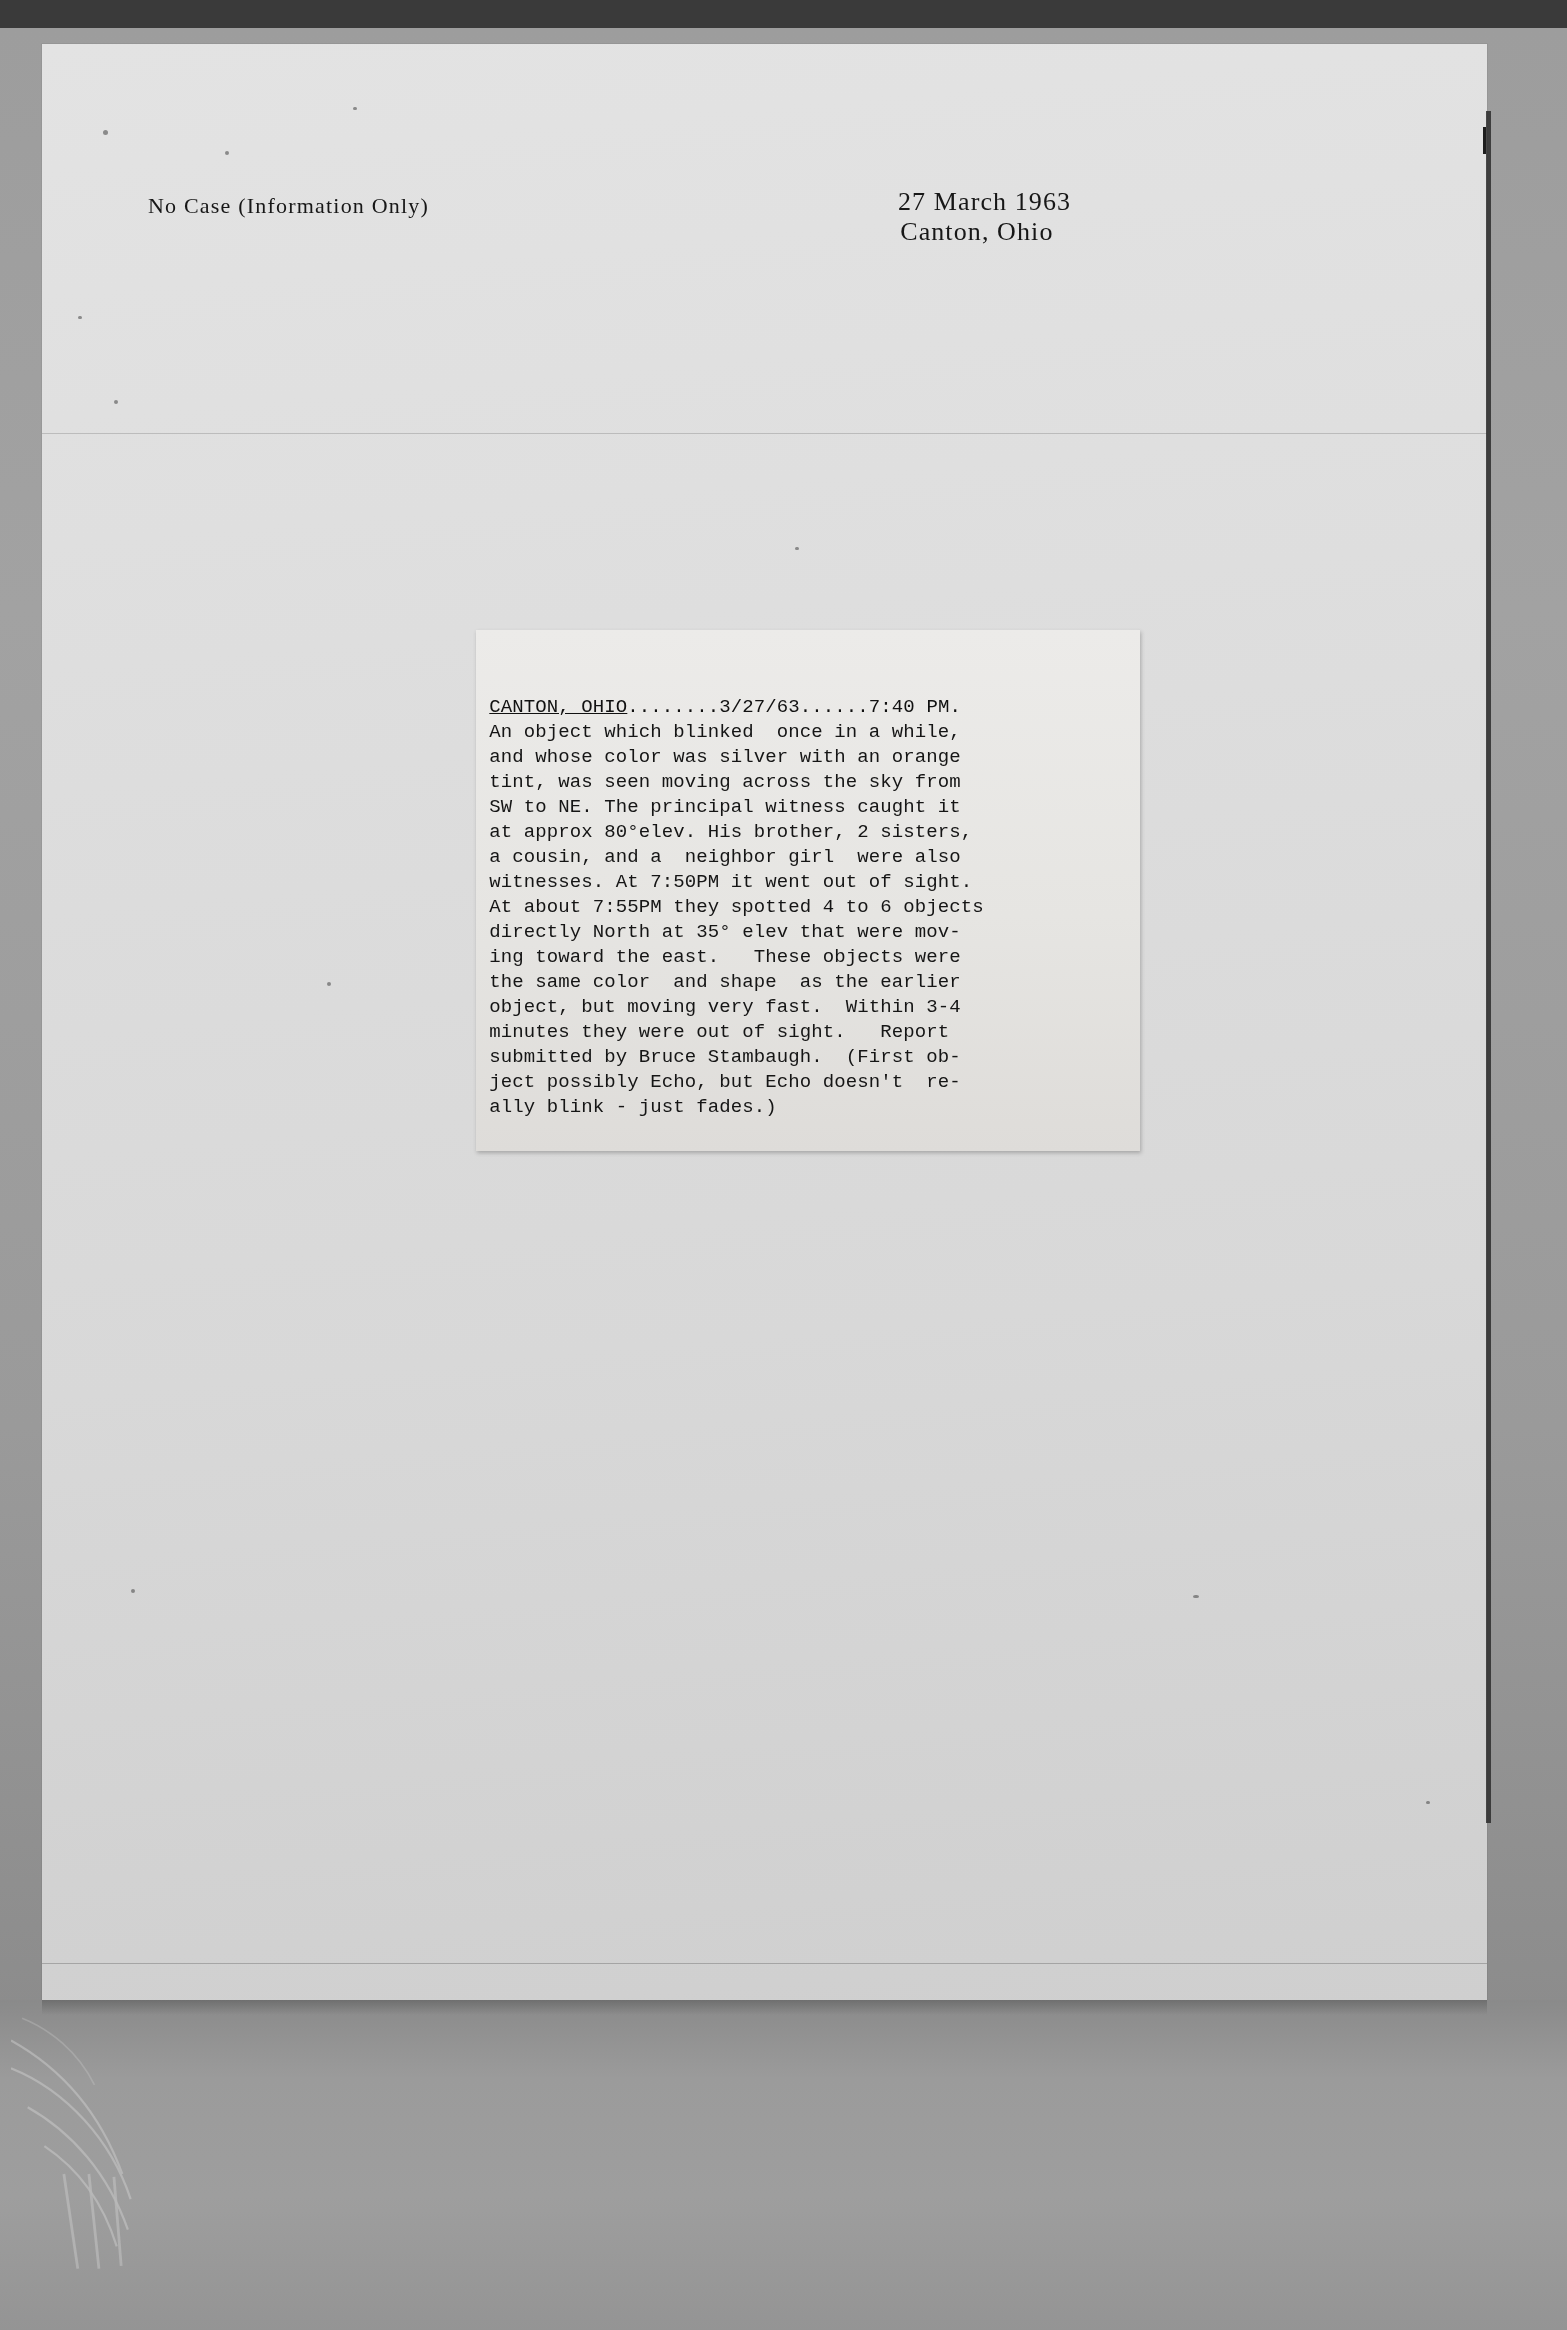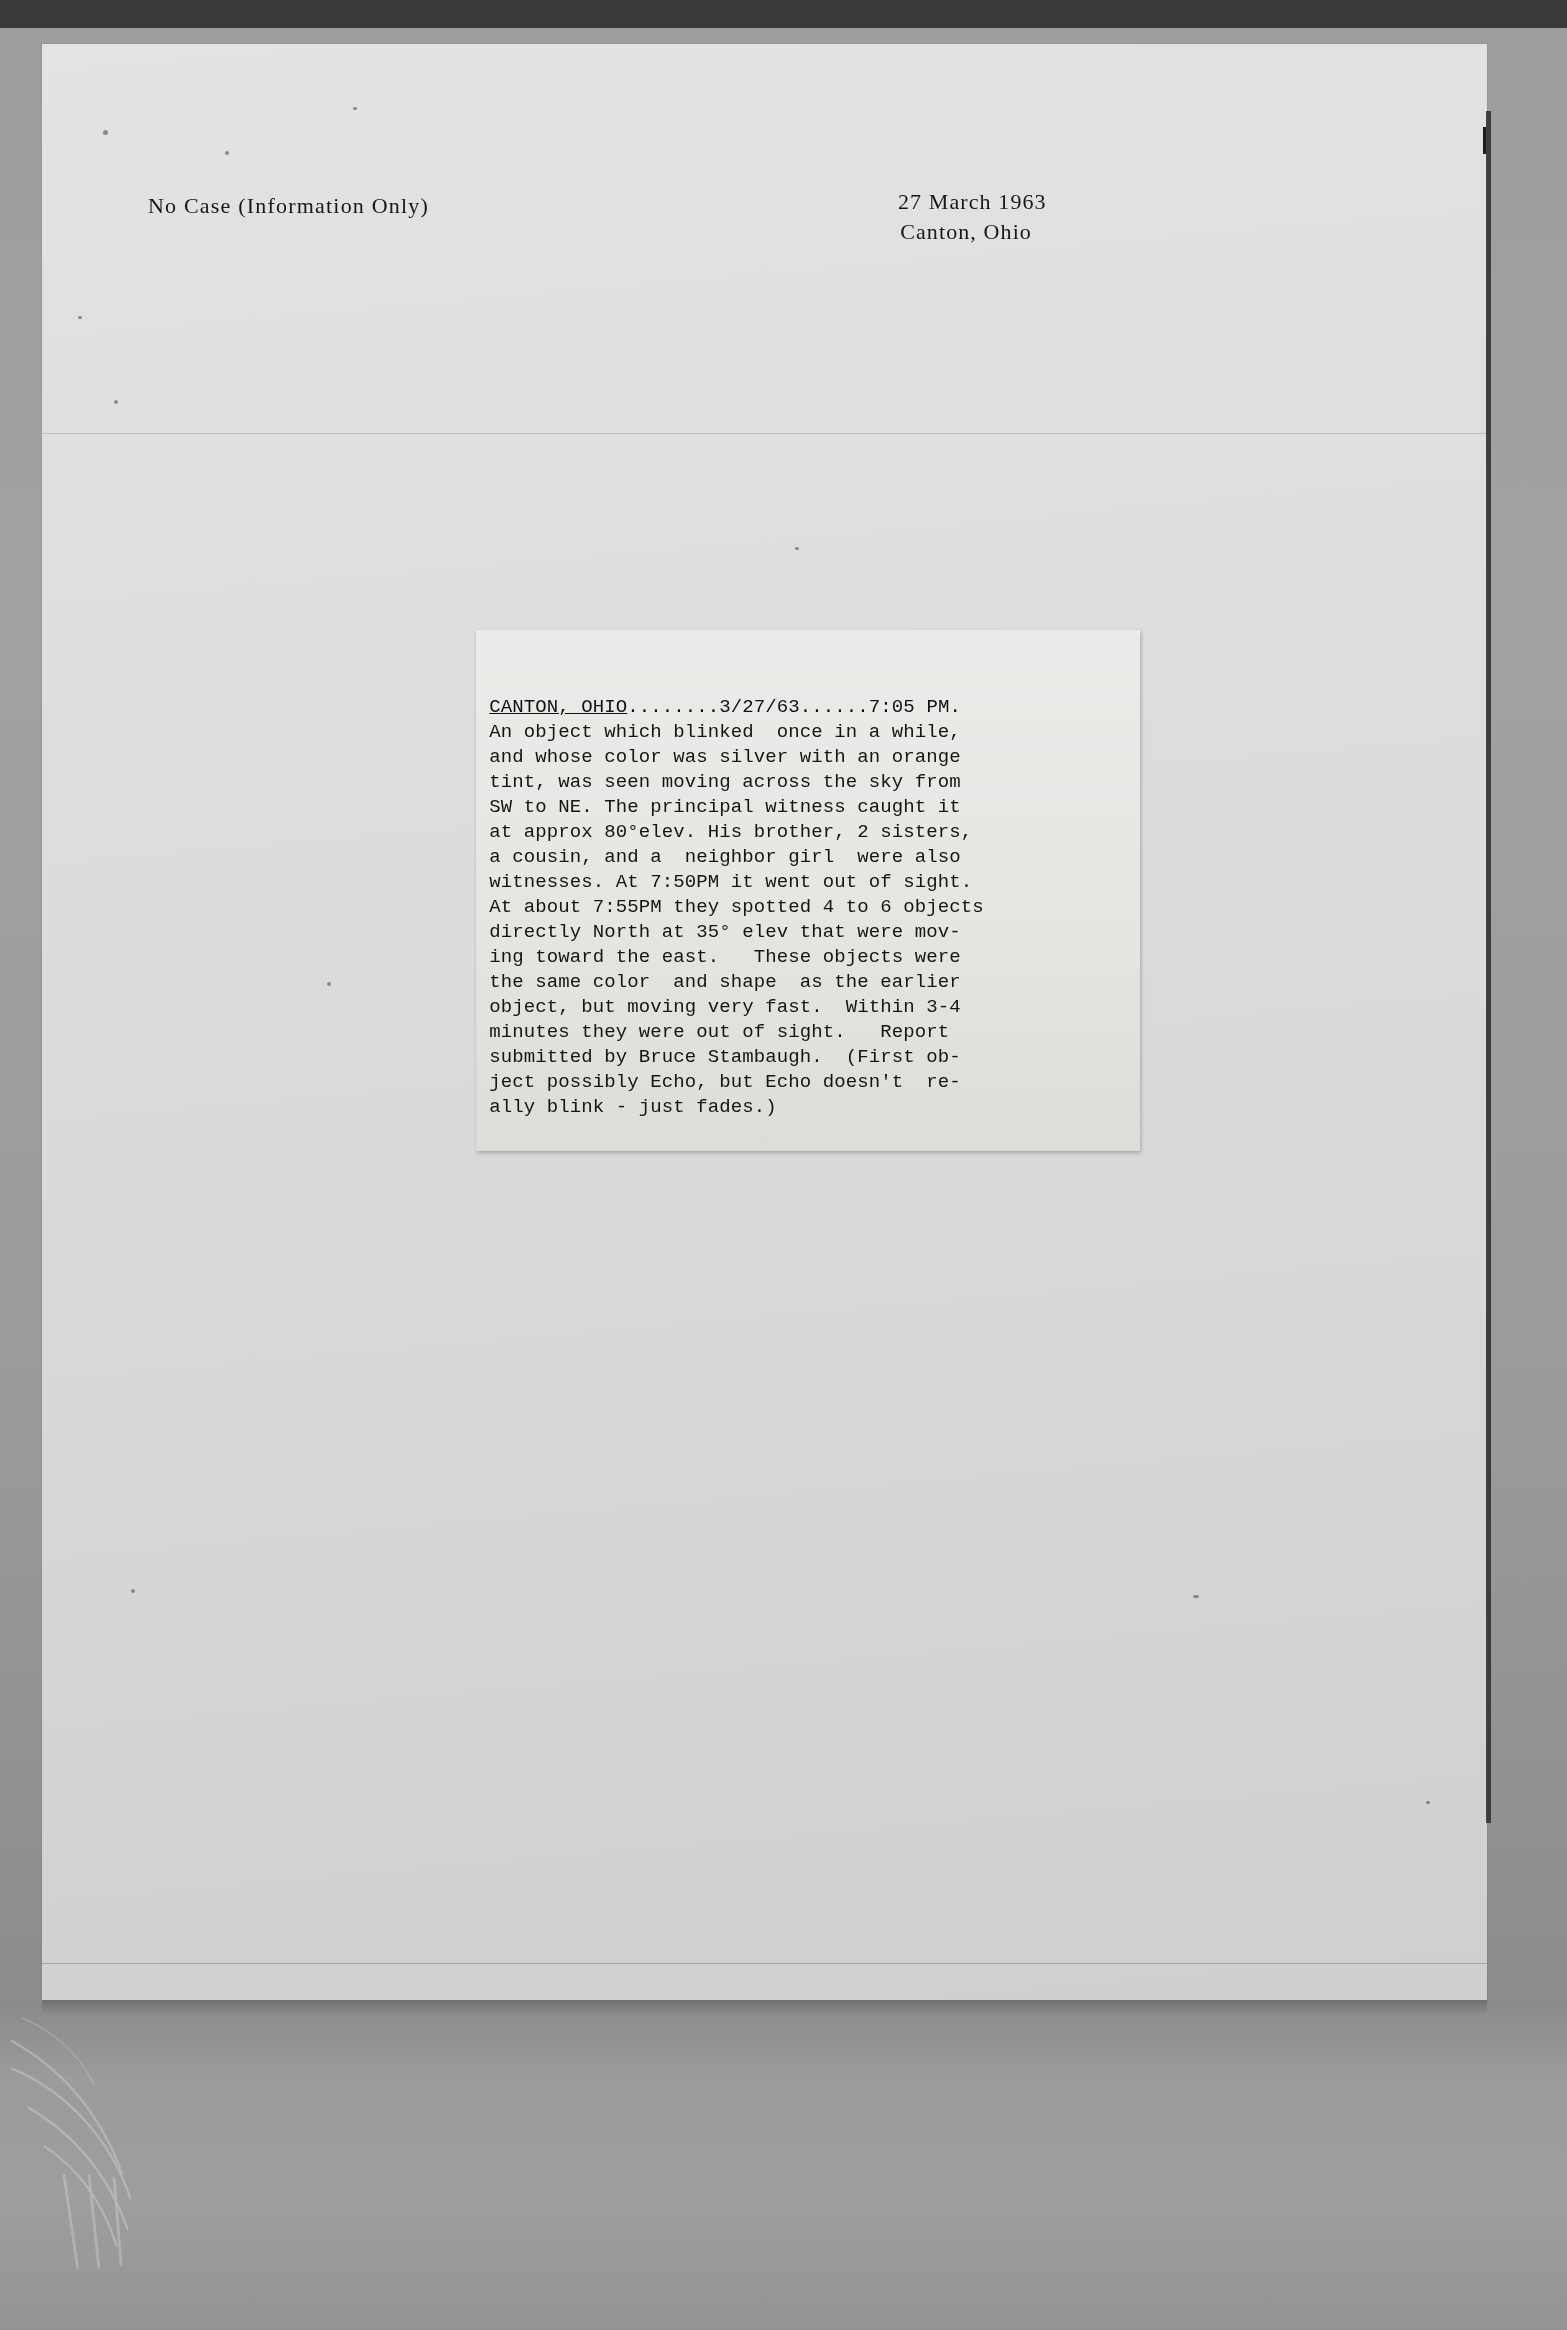--- a/index.html
+++ b/index.html
@@ -101,21 +101,21 @@
     font-size: 22px;
     letter-spacing: 1.2px;
     color: #171717;
     white-space: nowrap;
   }
   .hdr-right {
     position: absolute;
     left: 856px;
     top: 143px;
     font-family: "Liberation Serif", serif;
-    font-size: 22px;
+    font-size: 26px;
     letter-spacing: 1.1px;
     color: #171717;
     line-height: 30px;
     white-space: nowrap;
   }
   .hdr-right div { display: block; }
   .hdr-right .city { margin-left: 2.2px; }
 
   
   #slip {
@@ -193,21 +193,21 @@
     <div id="header">
       <div class="hdr-left">No Case (Information Only)</div>
       <div class="hdr-right">
         <div>27 March 1963</div>
         <div class="city">Canton, Ohio</div>
       </div>
     </div>
 
     <div id="slip">
       <div id="slip-body">
-        <div id="slip-title"><span class="u">CANTON, OHIO</span><span>........3/27/63......7:05 PM.</span></div><span>An object which blinked  once in a while,
+        <div id="slip-title"><span class="u">CANTON, OHIO</span><span>........3/27/63......7:40 PM.</span></div><span>An object which blinked  once in a while,
 and whose color was silver with an orange
 tint, was seen moving across the sky from
 SW to NE. The principal witness caught it
 at approx 80°elev. His brother, 2 sisters,
 a cousin, and a  neighbor girl  were also
 witnesses. At 7:50PM it went out of sight.
 At about 7:55PM they spotted 4 to 6 objects
 directly North at 35° elev that were mov-
 ing toward the east.   These objects were
 the same color  and shape  as the earlier

